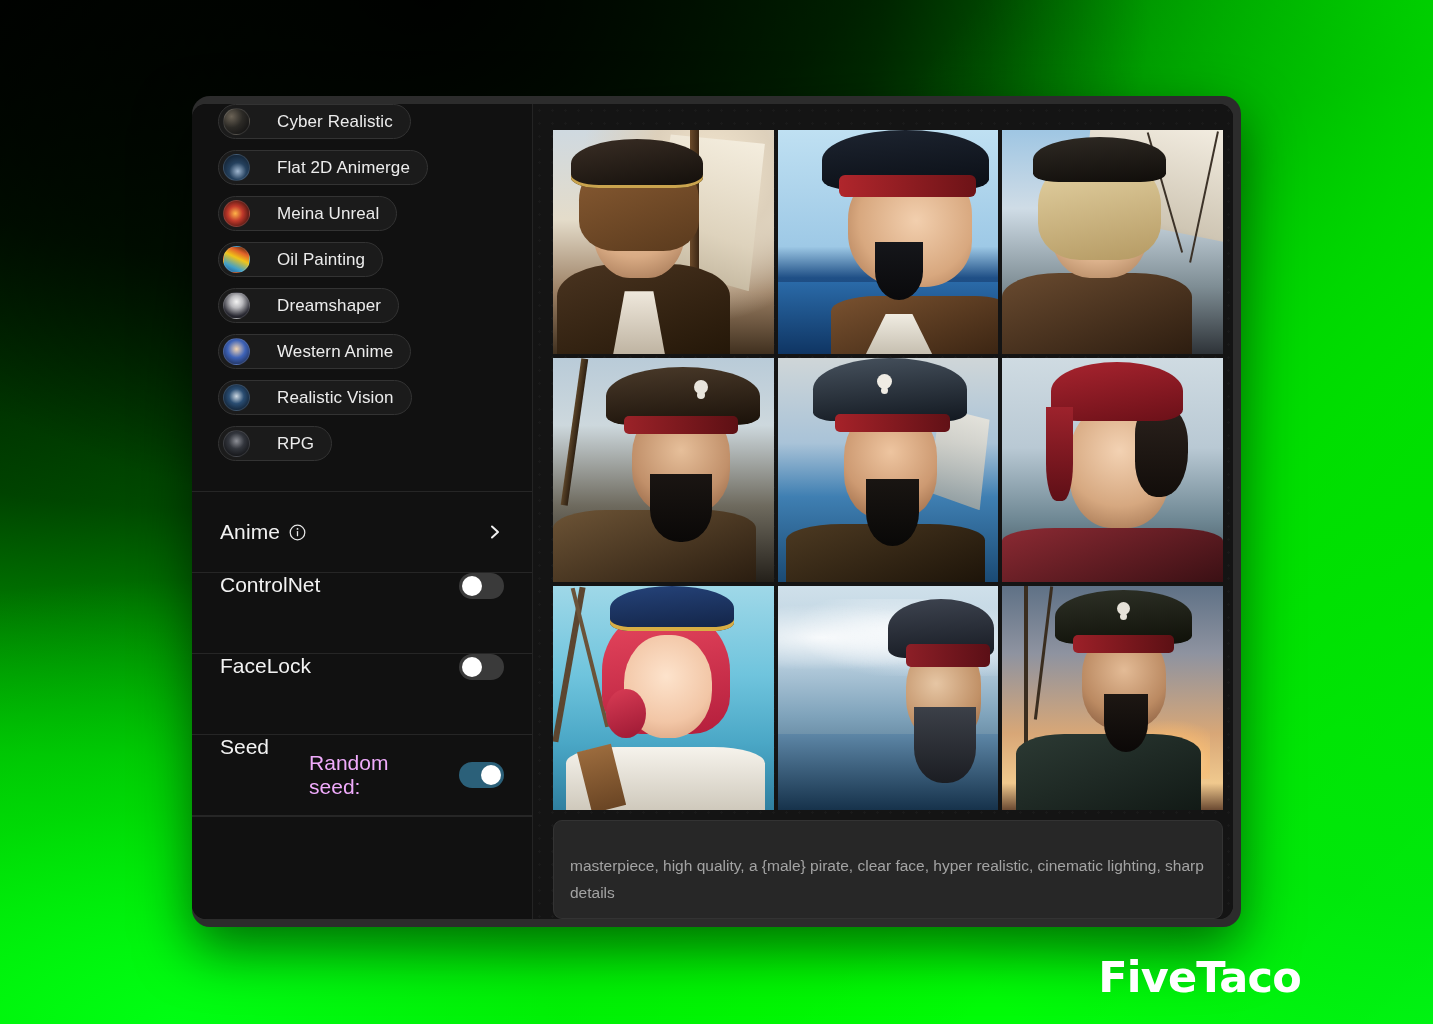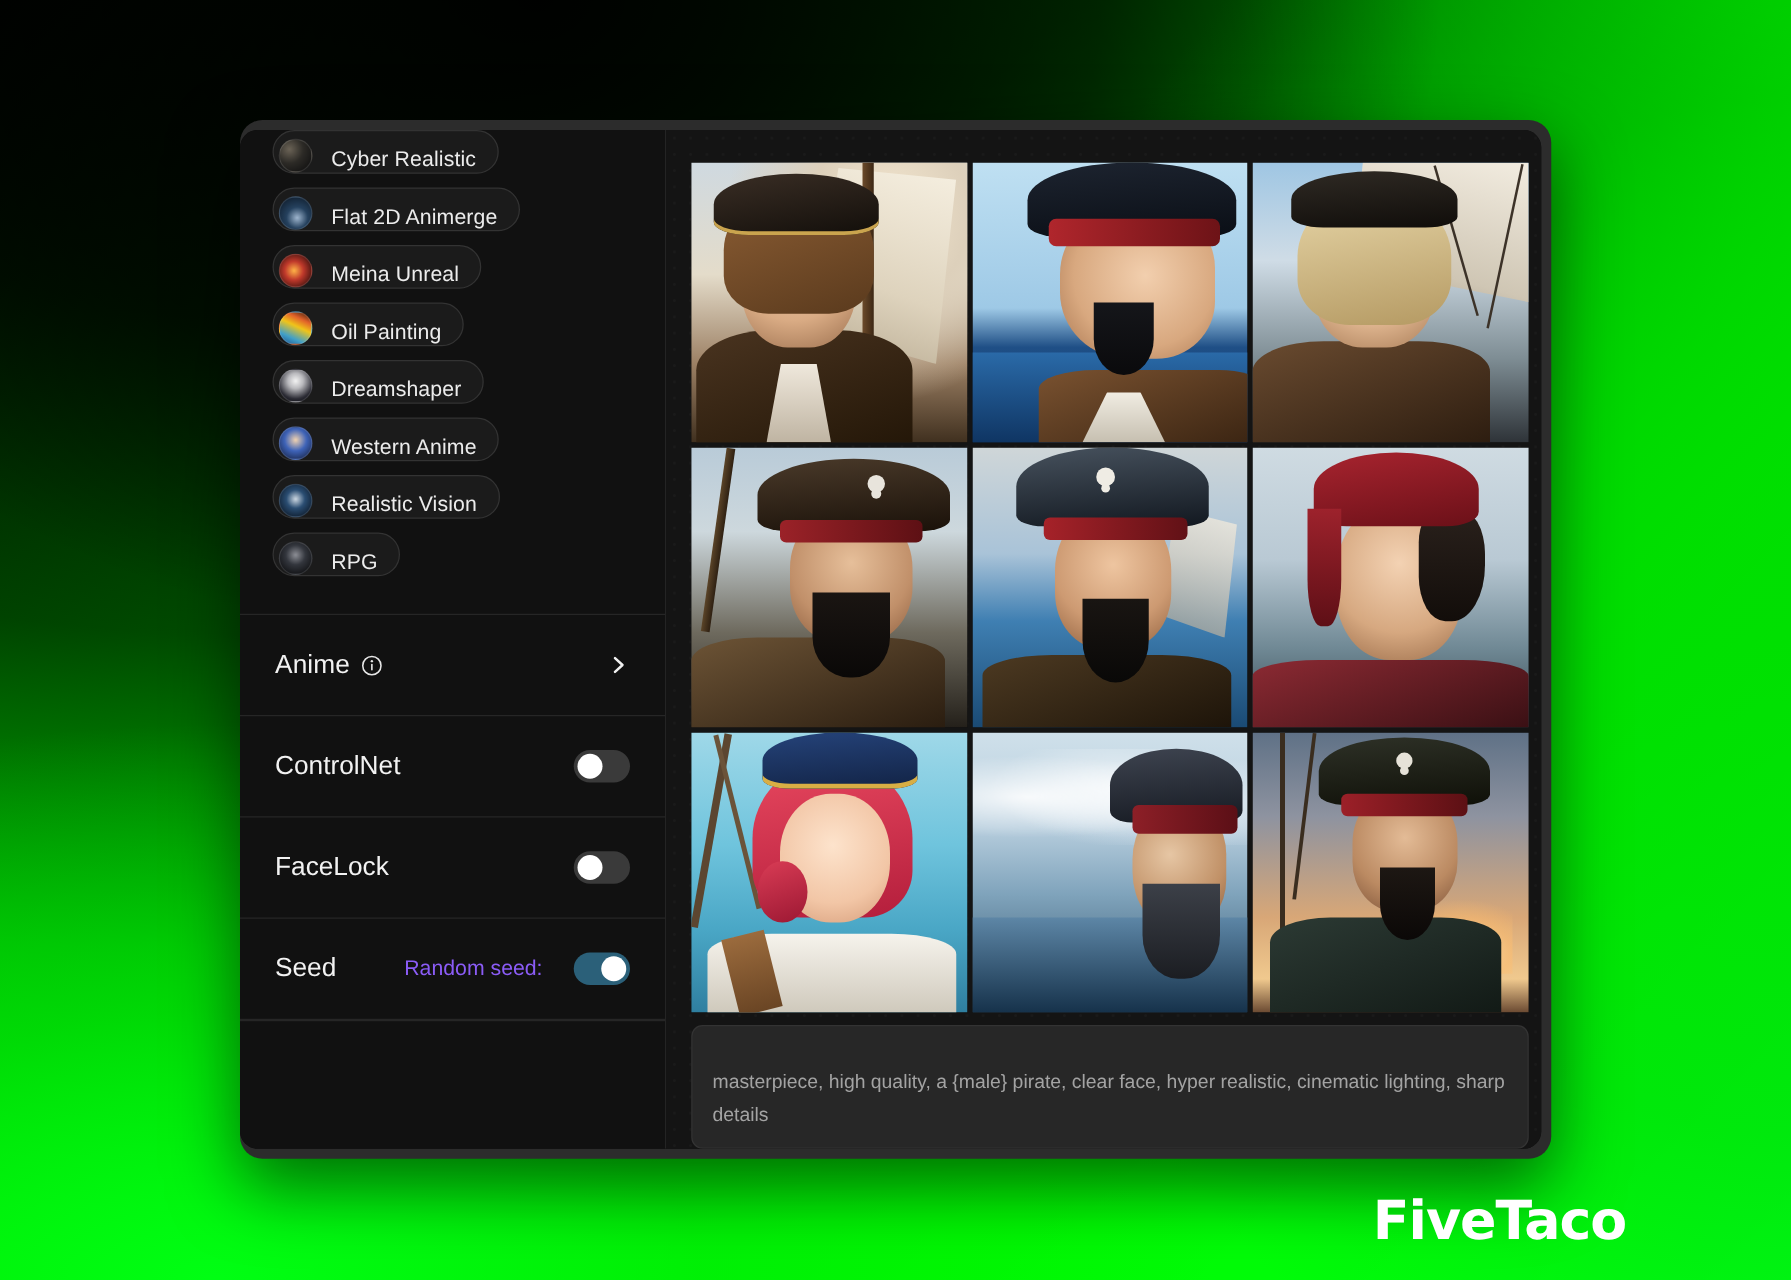--- a/index.html
+++ b/index.html
@@ -109,22 +109,22 @@
   
   #model-pills {
     padding: 0 26px 30px 26px;
     display: flex;
     flex-wrap: wrap;
     gap: 11px 10px;
     align-content: flex-start;
   }
   .pill {
     display: inline-flex;
-    align-items: flex-end;
-    gap: 15px;
+    align-items: center;
+    gap: 27px;
     height: 35px;
     padding: 0 17px 0 4px;
     border-radius: 999px;
     background: #1b1b1b;
     border: 1px solid #333333;
     cursor: pointer;
     max-width: 100%;
   }
   .pill-thumb {
     width: 27px; height: 27px;
@@ -148,34 +148,33 @@
   .t-meina   { background: radial-gradient(circle at 45% 50%, #ffb347 0%, #c0392b 40%, #140404 100%); }
   .t-oil     { background: linear-gradient(25deg,#1c4f8a 0%, #41a0c8 25%, #f0c419 55%, #e2622a 75%, #2b1405 100%); }
   .t-dream   { background: radial-gradient(circle at 50% 35%, #f3f3f3 0%, #b9b9bd 30%, #2a2a33 70%, #08080c 100%); }
   .t-western { background: radial-gradient(circle at 50% 40%, #f2d3b0 0%, #3e63b8 45%, #121a33 100%); }
   .t-realvis { background: radial-gradient(circle at 50% 45%, #cdd8e2 0%, #2a4d72 40%, #050c16 100%); }
   .t-rpg     { background: radial-gradient(circle at 50% 40%, #8d8f96 0%, #33363d 40%, #050506 100%); }
 
   
   .toggle-row {
     display: flex;
-    align-items: center;
     padding: 0 28px;
     height: 80px;
     gap: 40px;
   }
   .toggle-row .label {
     font-size: 21px;
     color: #f2f2f2;
   }
   .toggle-row .spacer { margin-left: auto; }
   .sub-label {
-    font-size: 17px;
-    color: #8b5cf6;
-    margin-right: 25px;
+    font-size: 21px;
+    color: #f0abfc;
+    margin-right: 14px;
   }
   .switch {
     width: 45px; height: 26px;
     border-radius: 999px;
     background: #3a3a3a;
     position: relative;
     cursor: pointer;
     flex: 0 0 45px;
   }
   .switch .knob {

